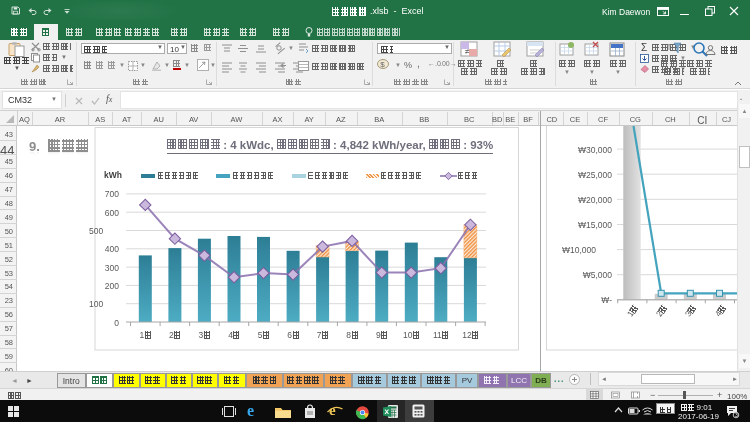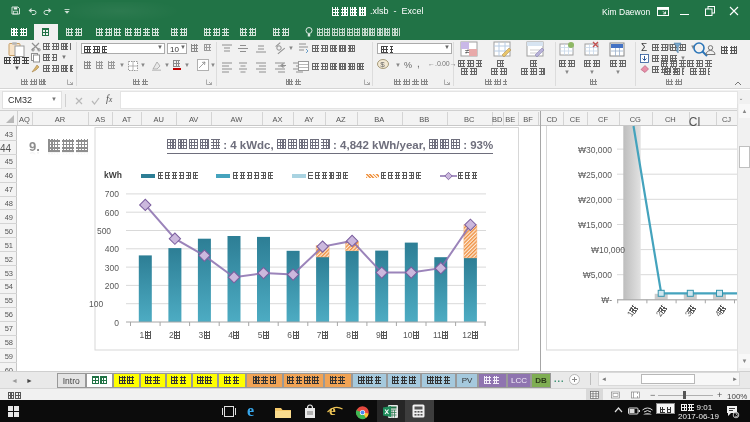--- a/index.html
+++ b/index.html
@@ -340,31 +340,31 @@
     <div class="tx" style="left:541px;top:114.5px;width:21.700000000000045px;text-align:center;font-size:7.5px;color:#555">CD</div>
     <div class="abs" style="left:562.7px;top:112px;width:1px;height:13px;background:#d4d4d4"></div>
     <div class="tx" style="left:562.7px;top:114.5px;width:24.59999999999991px;text-align:center;font-size:7.5px;color:#555">CE</div>
     <div class="abs" style="left:587.3px;top:112px;width:1px;height:13px;background:#d4d4d4"></div>
     <div class="tx" style="left:587.3px;top:114.5px;width:31.40000000000009px;text-align:center;font-size:7.5px;color:#555">CF</div>
     <div class="abs" style="left:618.7px;top:112px;width:1px;height:13px;background:#d4d4d4"></div>
     <div class="tx" style="left:618.7px;top:114.5px;width:33.299999999999955px;text-align:center;font-size:7.5px;color:#555">CG</div>
     <div class="abs" style="left:652px;top:112px;width:1px;height:13px;background:#d4d4d4"></div>
     <div class="tx" style="left:652px;top:114.5px;width:36.700000000000045px;text-align:center;font-size:7.5px;color:#555">CH</div>
     <div class="abs" style="left:688.7px;top:112px;width:1px;height:13px;background:#d4d4d4"></div>
-    <div class="tx" style="left:688.7px;top:114.5px;width:27.299999999999955px;text-align:left;font-size:12px;color:#555">CI</div>
+    <div class="tx" style="left:688.7px;top:114.5px;width:27.299999999999955px;text-align:center;font-size:10px;color:#555">CI</div>
     <div class="abs" style="left:716px;top:112px;width:1px;height:13px;background:#d4d4d4"></div>
     <div class="tx" style="left:716px;top:114.5px;width:21px;text-align:center;font-size:7.5px;color:#555">CJ</div>
     <div class="abs" style="left:737px;top:112px;width:1px;height:13px;background:#d4d4d4"></div>
   </div>
 
 <div class="abs" style="left:0;top:126px;width:17px;height:245px;background:#f3f3f3;border-right:1px solid #c8c8c8"></div>
 <div id="rowheads">
     <div class="tx" style="left:0;top:129.5px;width:13px;text-align:right;font-size:7.5px;color:#555">43</div>
     <div class="abs" style="left:0;top:139.9px;width:17px;height:1px;background:#d4d4d4"></div>
-    <div class="tx" style="left:0;top:143.4px;width:13px;text-align:left;font-size:10px;color:#555">44</div>
+    <div class="tx" style="left:0;top:143.4px;width:13px;text-align:left;font-size:13px;color:#555">44</div>
     <div class="abs" style="left:0;top:153.8px;width:17px;height:1px;background:#d4d4d4"></div>
     <div class="tx" style="left:0;top:157.3px;width:13px;text-align:right;font-size:7.5px;color:#555">45</div>
     <div class="abs" style="left:0;top:167.7px;width:17px;height:1px;background:#d4d4d4"></div>
     <div class="tx" style="left:0;top:171.2px;width:13px;text-align:right;font-size:7.5px;color:#555">46</div>
     <div class="abs" style="left:0;top:181.6px;width:17px;height:1px;background:#d4d4d4"></div>
     <div class="tx" style="left:0;top:185.1px;width:13px;text-align:right;font-size:7.5px;color:#555">47</div>
     <div class="abs" style="left:0;top:195.5px;width:17px;height:1px;background:#d4d4d4"></div>
     <div class="tx" style="left:0;top:199.0px;width:13px;text-align:right;font-size:7.5px;color:#555">48</div>
     <div class="abs" style="left:0;top:209.4px;width:17px;height:1px;background:#d4d4d4"></div>
     <div class="tx" style="left:0;top:212.9px;width:13px;text-align:right;font-size:7.5px;color:#555">49</div>
@@ -372,21 +372,21 @@
     <div class="tx" style="left:0;top:226.8px;width:13px;text-align:right;font-size:7.5px;color:#555">50</div>
     <div class="abs" style="left:0;top:237.2px;width:17px;height:1px;background:#d4d4d4"></div>
     <div class="tx" style="left:0;top:240.7px;width:13px;text-align:right;font-size:7.5px;color:#555">51</div>
     <div class="abs" style="left:0;top:251.1px;width:17px;height:1px;background:#d4d4d4"></div>
     <div class="tx" style="left:0;top:254.6px;width:13px;text-align:right;font-size:7.5px;color:#555">52</div>
     <div class="abs" style="left:0;top:265.0px;width:17px;height:1px;background:#d4d4d4"></div>
     <div class="tx" style="left:0;top:268.5px;width:13px;text-align:right;font-size:7.5px;color:#555">53</div>
     <div class="abs" style="left:0;top:278.9px;width:17px;height:1px;background:#d4d4d4"></div>
     <div class="tx" style="left:0;top:282.4px;width:13px;text-align:right;font-size:7.5px;color:#555">54</div>
     <div class="abs" style="left:0;top:292.8px;width:17px;height:1px;background:#d4d4d4"></div>
-    <div class="tx" style="left:0;top:296.3px;width:13px;text-align:right;font-size:7.5px;color:#555">55</div>
+    <div class="tx" style="left:0;top:296.3px;width:13px;text-align:right;font-size:7.5px;color:#555">23</div>
     <div class="abs" style="left:0;top:306.7px;width:17px;height:1px;background:#d4d4d4"></div>
     <div class="tx" style="left:0;top:310.2px;width:13px;text-align:right;font-size:7.5px;color:#555">56</div>
     <div class="abs" style="left:0;top:320.6px;width:17px;height:1px;background:#d4d4d4"></div>
     <div class="tx" style="left:0;top:324.1px;width:13px;text-align:right;font-size:7.5px;color:#555">57</div>
     <div class="abs" style="left:0;top:334.5px;width:17px;height:1px;background:#d4d4d4"></div>
     <div class="tx" style="left:0;top:338.0px;width:13px;text-align:right;font-size:7.5px;color:#555">58</div>
     <div class="abs" style="left:0;top:348.4px;width:17px;height:1px;background:#d4d4d4"></div>
     <div class="tx" style="left:0;top:351.9px;width:13px;text-align:right;font-size:7.5px;color:#555">59</div>
     <div class="abs" style="left:0;top:362.3px;width:17px;height:1px;background:#d4d4d4"></div>
     <div class="tx" style="left:0;top:365.8px;width:13px;text-align:right;font-size:7.5px;color:#555">60</div>
@@ -487,21 +487,21 @@
 <svg style="left:440px;top:172px" width="17" height="8" viewBox="0 0 17 8">
     <line x1="0" y1="4" x2="17" y2="4" stroke="#8a6fae" stroke-width="1.5"></line>
     <rect x="-2.6" y="-2.6" width="5.2" height="5.2" transform="translate(8.5 4) rotate(45)" fill="#cbb8dd" stroke="#7a5d9e" stroke-width="0.8"></rect>
   </svg>
 <span class="k tx" style="--c:7px;left:458px;top:172px;width:19.4px;height:7px;color:#595959"></span>
 <div class="tx" style="left:89px;top:317.5px;width:30px;text-align:right;font-size:8.5px;color:#595959">0</div>
 <div class="tx" style="left:89px;top:299.2px;width:30px;text-align:left;font-size:8.5px;color:#595959">100</div>
 <div class="tx" style="left:89px;top:280.9px;width:30px;text-align:right;font-size:8.5px;color:#595959">200</div>
 <div class="tx" style="left:89px;top:262.6px;width:30px;text-align:right;font-size:8.5px;color:#595959">300</div>
 <div class="tx" style="left:89px;top:244.3px;width:30px;text-align:right;font-size:8.5px;color:#595959">400</div>
-<div class="tx" style="left:89px;top:226.0px;width:30px;text-align:center;font-size:8.5px;color:#595959">500</div>
+<div class="tx" style="left:89px;top:226.0px;width:30px;text-align:left;font-size:8.5px;color:#595959">500</div>
 <div class="tx" style="left:89px;top:207.7px;width:30px;text-align:right;font-size:8.5px;color:#595959">600</div>
 <div class="tx" style="left:89px;top:189.4px;width:30px;text-align:right;font-size:8.5px;color:#595959">700</div>
 <div class="tx" style="left:133.3px;top:330px;width:24px;text-align:center;font-size:8.5px;color:#595959">1<span class="k" style="--c:8px;width:6.4px;height:7.5px;vertical-align:-0.5px;margin-left:0.5px"></span></div>
 <div class="tx" style="left:162.9px;top:330px;width:24px;text-align:center;font-size:8.5px;color:#595959">2<span class="k" style="--c:8px;width:6.4px;height:7.5px;vertical-align:-0.5px;margin-left:0.5px"></span></div>
 <div class="tx" style="left:192.4px;top:330px;width:24px;text-align:center;font-size:8.5px;color:#595959">3<span class="k" style="--c:8px;width:6.4px;height:7.5px;vertical-align:-0.5px;margin-left:0.5px"></span></div>
 <div class="tx" style="left:222.0px;top:330px;width:24px;text-align:center;font-size:8.5px;color:#595959">4<span class="k" style="--c:8px;width:6.4px;height:7.5px;vertical-align:-0.5px;margin-left:0.5px"></span></div>
 <div class="tx" style="left:251.5px;top:330px;width:24px;text-align:center;font-size:8.5px;color:#595959">5<span class="k" style="--c:8px;width:6.4px;height:7.5px;vertical-align:-0.5px;margin-left:0.5px"></span></div>
 <div class="tx" style="left:281.1px;top:330px;width:24px;text-align:center;font-size:8.5px;color:#595959">6<span class="k" style="--c:8px;width:6.4px;height:7.5px;vertical-align:-0.5px;margin-left:0.5px"></span></div>
 <div class="tx" style="left:310.6px;top:330px;width:24px;text-align:center;font-size:8.5px;color:#595959">7<span class="k" style="--c:8px;width:6.4px;height:7.5px;vertical-align:-0.5px;margin-left:0.5px"></span></div>
 <div class="tx" style="left:340.1px;top:330px;width:24px;text-align:center;font-size:8.5px;color:#595959">8<span class="k" style="--c:8px;width:6.4px;height:7.5px;vertical-align:-0.5px;margin-left:0.5px"></span></div>
@@ -533,21 +533,21 @@
 <rect x="745.6" y="290.3" width="6" height="6" fill="#cfe7f0" stroke="#3594ad" stroke-width="1"></rect>
 <line x1="617" y1="299.8" x2="750" y2="299.8" stroke="#a6a6a6"></line>
 <line x1="617.7" y1="299.8" x2="617.7" y2="303.3" stroke="#a6a6a6"></line>
 <line x1="646.9" y1="299.8" x2="646.9" y2="303.3" stroke="#a6a6a6"></line>
 <line x1="676.1" y1="299.8" x2="676.1" y2="303.3" stroke="#a6a6a6"></line>
 <line x1="705.3" y1="299.8" x2="705.3" y2="303.3" stroke="#a6a6a6"></line>
 <line x1="734.5" y1="299.8" x2="734.5" y2="303.3" stroke="#a6a6a6"></line>
 </svg>
 <div class="tx" style="left:562px;top:295.3px;width:50px;text-align:right;font-size:8.5px;color:#595959">₩-</div>
 <div class="tx" style="left:562px;top:270.2px;width:50px;text-align:right;font-size:8.5px;color:#595959">₩5,000</div>
-<div class="tx" style="left:575px;top:245.1px;width:50px;text-align:right;font-size:8.5px;color:#595959">₩10,000</div>
+<div class="tx" style="left:562px;top:245.1px;width:50px;font-size:8.5px;color:#595959">₩10,000</div>
 <div class="tx" style="left:562px;top:220.0px;width:50px;text-align:right;font-size:8.5px;color:#595959">₩15,000</div>
 <div class="tx" style="left:562px;top:194.8px;width:50px;text-align:right;font-size:8.5px;color:#595959">₩20,000</div>
 <div class="tx" style="left:562px;top:169.7px;width:50px;text-align:right;font-size:8.5px;color:#595959">₩25,000</div>
 <div class="tx" style="left:562px;top:144.6px;width:50px;text-align:right;font-size:8.5px;color:#595959">₩30,000</div>
 <div class="tx" style="left:621.0px;top:306px;width:22px;text-align:center;font-size:8.5px;color:#595959;transform:rotate(-57deg)">1<span class="k" style="--c:8px;width:6.4px;height:7px;vertical-align:-0.5px"></span></div>
 <div class="tx" style="left:650.2px;top:306px;width:22px;text-align:center;font-size:8.5px;color:#595959;transform:rotate(-57deg)">2<span class="k" style="--c:8px;width:6.4px;height:7px;vertical-align:-0.5px"></span></div>
 <div class="tx" style="left:679.3px;top:306px;width:22px;text-align:center;font-size:8.5px;color:#595959;transform:rotate(-57deg)">3<span class="k" style="--c:8px;width:6.4px;height:7px;vertical-align:-0.5px"></span></div>
 <div class="tx" style="left:708.5px;top:306px;width:22px;text-align:center;font-size:8.5px;color:#595959;transform:rotate(-57deg)">4<span class="k" style="--c:8px;width:6.4px;height:7px;vertical-align:-0.5px"></span></div>
 <div class="tx" style="left:737.6px;top:306px;width:22px;text-align:center;font-size:8.5px;color:#595959;transform:rotate(-57deg)">5<span class="k" style="--c:8px;width:6.4px;height:7px;vertical-align:-0.5px"></span></div>
 

